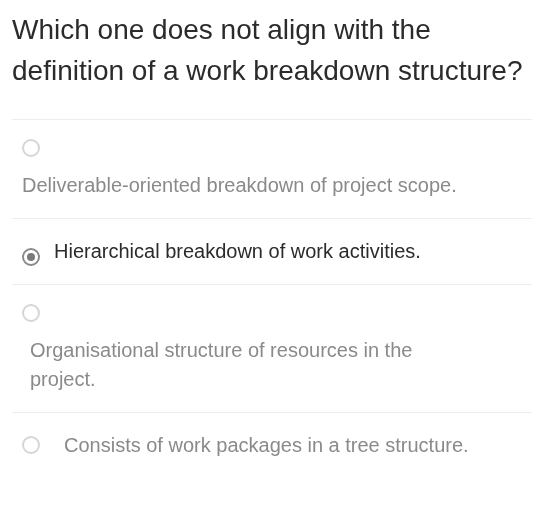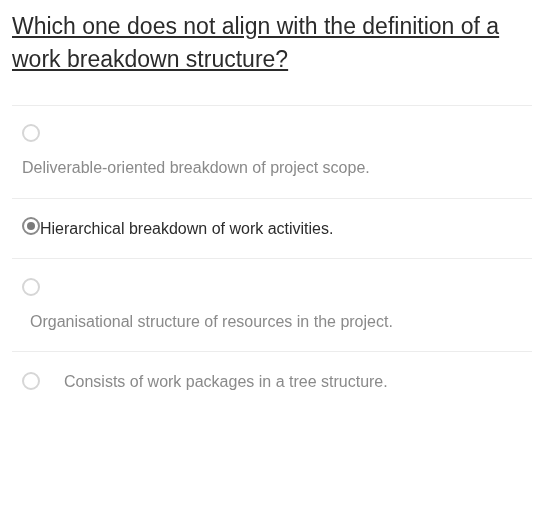--- a/index.html
+++ b/index.html
@@ -7,35 +7,34 @@
       width: 544px;
       height: 518px;
       background: #ffffff;
       font-family: "Segoe UI", "Helvetica Neue", Arial, sans-serif;
       color: #2b2b2b;
     }
     .wrap {
       padding: 10px 12px 0 12px;
     }
     .question {
-      font-size: 23px;
+      font-size: 28px;
       line-height: 1.45;
       color: #2b2b2b;
       margin-bottom: 28px;
-      text-decoration: underline;
     }
     .options { }
     .option {
       border-top: 1px solid #ececec;
       padding: 18px 10px 18px 10px;
     }
     .option.inline {
       display: flex;
-      align-items: flex-start;
-      gap: 0;
+      align-items: flex-end;
+      gap: 14px;
     }
     .option.stacked .radio-row {
       margin-bottom: 14px;
     }
     .radio {
       width: 18px;
       height: 18px;
       border-radius: 50%;
       border: 2px solid #d6d6d6;
       background: #fff;
@@ -50,21 +49,21 @@
     .radio.selected::after {
       content: "";
       position: absolute;
       top: 50%; left: 50%;
       width: 8px; height: 8px;
       background: #7a7a7a;
       border-radius: 50%;
       transform: translate(-50%, -50%);
     }
     .opt-label {
-      font-size: 16px;
+      font-size: 20px;
       line-height: 1.45;
     }
     .opt-label.muted {
       color: #8a8a8a;
     }
     .opt-label.normal {
       color: #2b2b2b;
     }
     .option.last {
       border-bottom: none;

